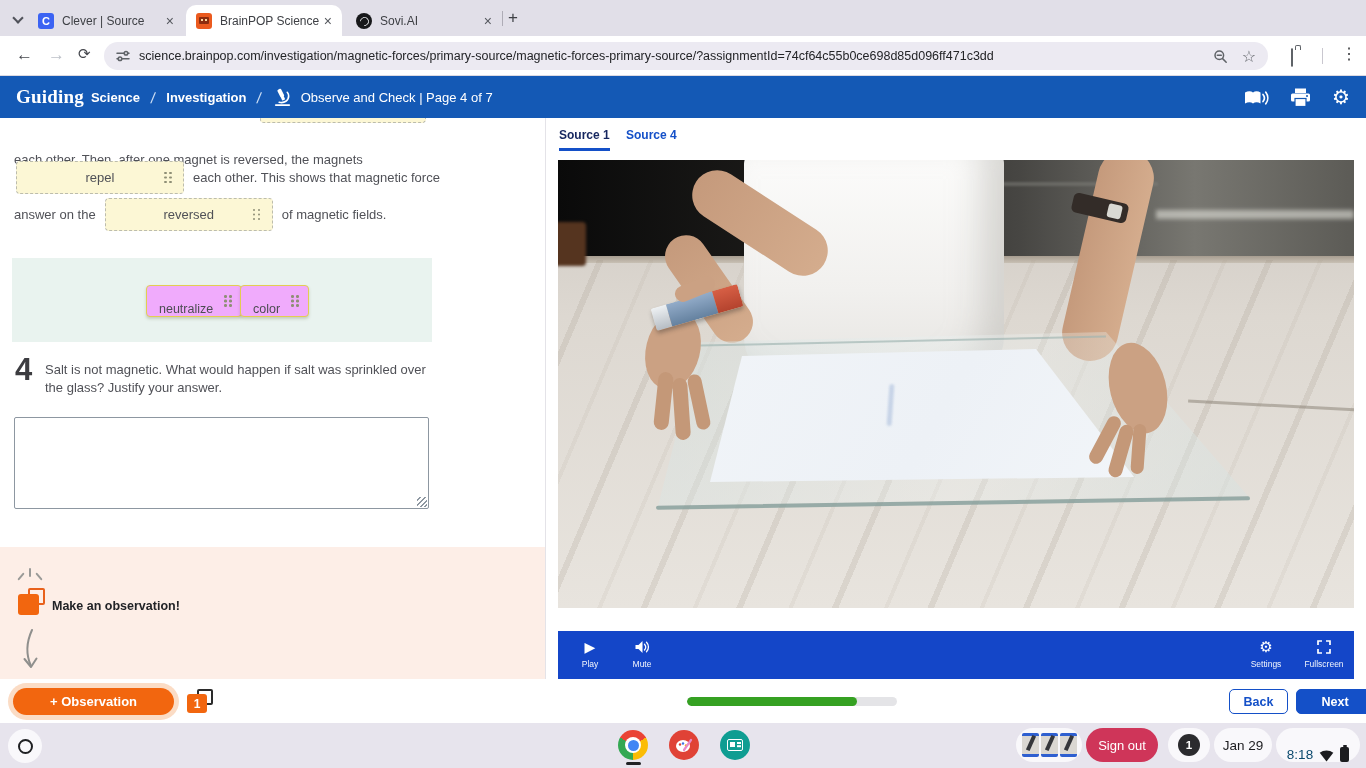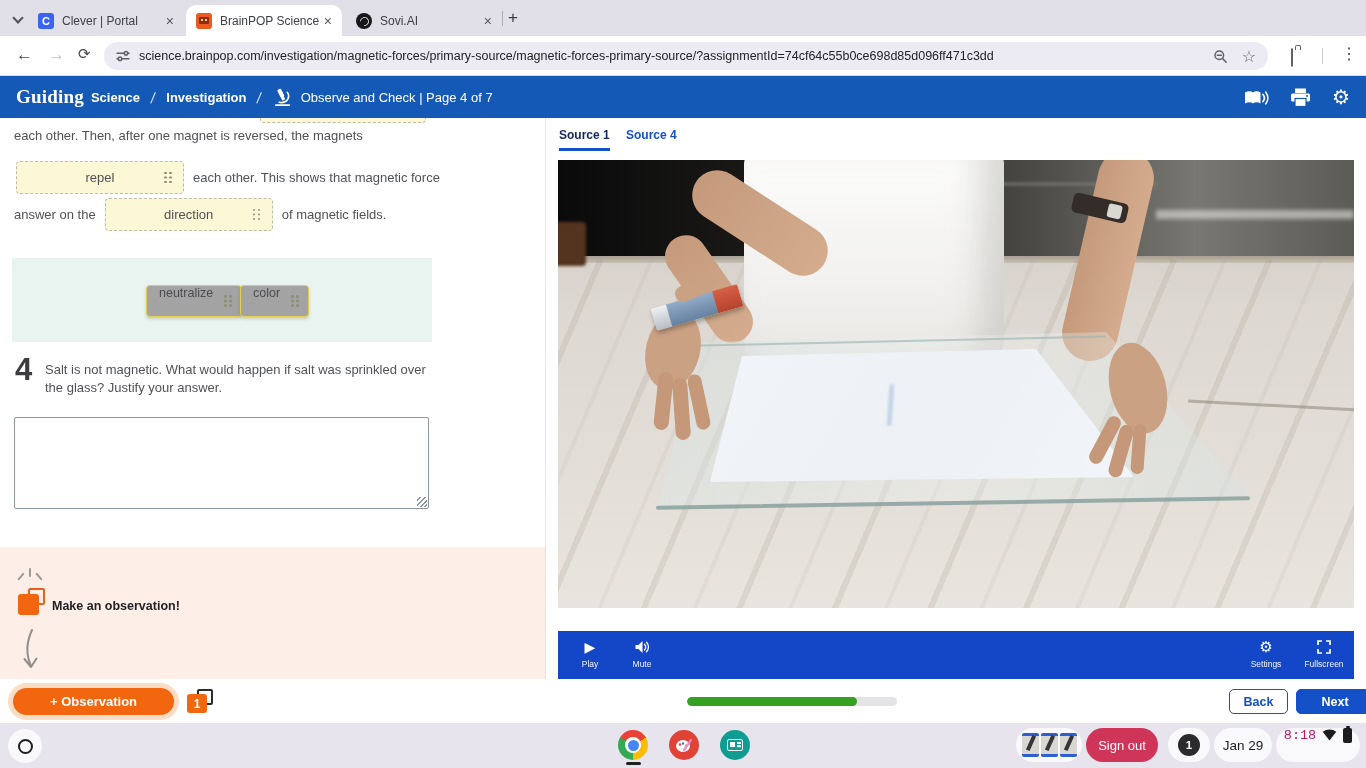--- a/index.html
+++ b/index.html
@@ -43,21 +43,21 @@
   .bp-right { position:absolute; right:16px; top:0; height:42px; display:flex; align-items:center; gap:21px; }
 
   
   .body-text { font-size:13px; color:#505157; }
   .blank { width:168px; height:33px; background:#fcf7d5; border:1.5px dashed #bcbcad; border-radius:4px; position:relative; display:flex; align-items:center; justify-content:center; font-size:13px; color:#505157; }
   .drag-dots { position:absolute; right:11px; top:50%; width:8px; height:12px; margin-top:-6px; }
   .drag-dots::before { content:""; position:absolute; width:2.5px; height:2.5px; border-radius:50%; background:#8f8f76; box-shadow:5px 0 0 #8f8f76, 0 4.5px 0 #8f8f76, 5px 4.5px 0 #8f8f76, 0 9px 0 #8f8f76, 5px 9px 0 #8f8f76; }
   .partial-blank { position:absolute; left:260px; top:111px; width:166px; height:12px; background:#fcf7d5; border:1.5px dashed #bcbcad; border-top:none; border-radius:0 0 4px 4px; }
   .fill-row { position:absolute; display:flex; align-items:center; gap:9px; }
   .mint-box { position:absolute; left:12px; top:258px; width:420px; height:84px; background:#e9f3ef; }
-  .chip { position:absolute; height:32px; background:#a3a3a3; border:1px solid #e3cd52; border-radius:4px; box-shadow:0 2px 3px rgba(100,95,50,.25); display:flex; align-items:flex-start; padding:0 28px 8px 12px; font-size:12.5px; color:#4c4d52; }
+  .chip { position:absolute; height:32px; background:#f0abfc; border:1px solid #e3cd52; border-radius:4px; box-shadow:0 2px 3px rgba(100,95,50,.25); display:flex; align-items:flex-end; padding:0 28px 0 12px; font-size:12.5px; color:#4c4d52; }
   .chip .drag-dots { right:9px; }
   .q-num { position:absolute; left:15px; top:352px; font-size:31px; font-weight:bold; color:#3c3c40; }
   .q-text { position:absolute; left:45px; top:361px; width:382px; font-size:13px; line-height:18px; color:#505157; }
   .answer-area { position:absolute; left:14px; top:417px; width:415px; height:92px; border:1px solid #8d97a1; border-radius:2px; background:#fff; resize:none; font-family:"Liberation Sans", sans-serif; font-size:13px; padding:6px; }
   .resize-grip { position:absolute; left:417px; top:497px; width:10px; height:10px; background:repeating-linear-gradient(135deg, transparent 0 2px, #8d97a1 2px 3.3px); }
 
   
   .obs-banner { position:absolute; left:0; top:547px; width:546px; height:132px; background:#fdeee7; }
   .note-back { position:absolute; left:28px; top:588px; width:17px; height:17px; border:2px solid #e8611c; border-radius:2px; }
   .note-front { position:absolute; left:18px; top:594px; width:21px; height:21px; background:#f2660f; border-radius:3px; }
@@ -128,36 +128,36 @@
   .explore-card { width:16px; height:12px; border:1.8px solid #fff; border-radius:2px; position:relative; }
   .explore-card::before { content:""; position:absolute; left:1.5px; top:1.5px; width:5px; height:5.5px; background:#fff; }
   .explore-card::after { content:""; position:absolute; right:1px; top:2px; width:4.5px; height:1.6px; background:#fff; box-shadow:0 3.2px 0 #fff; }
   .thumbs-pill { position:absolute; left:1016px; top:728px; width:66px; height:34px; border-radius:17px; background:#f9f8fb; display:flex; align-items:center; justify-content:center; gap:2px; }
   .mini-thumb { width:17px; height:24px; border-radius:2px; background:linear-gradient(180deg,#2e5fd0 0 14%, #dad7d2 14% 86%, #2e5fd0 86%); position:relative; overflow:hidden; }
   .mini-thumb::after { content:""; position:absolute; left:7px; top:2px; width:4px; height:16px; background:#35363a; transform:rotate(24deg); }
   .signout-btn { position:absolute; left:1086px; top:728px; width:72px; height:34px; border-radius:17px; background:#cf3559; color:#fff; font-size:13px; display:flex; align-items:center; justify-content:center; border:none; }
   .badge-pill { position:absolute; left:1168px; top:728px; width:42px; height:34px; border-radius:17px; background:#f9f8fb; display:flex; align-items:center; justify-content:center; }
   .badge-circle { width:22px; height:22px; border-radius:50%; background:#2b2b2e; color:#fff; font-size:11.5px; font-weight:bold; display:flex; align-items:center; justify-content:center; }
   .date-pill { position:absolute; left:1214px; top:728px; width:58px; height:34px; border-radius:17px; background:#f9f8fb; color:#1c1c1f; font-size:13.5px; display:flex; align-items:center; justify-content:center; }
-  .status-pill { position:absolute; left:1276px; top:728px; width:84px; height:34px; border-radius:17px; background:#f9f8fb; color:#be185d; font-size:13.5px; display:flex; align-items:flex-start; justify-content:center; gap:6px;font-family:Liberation Mono, monospace; }
+  .status-pill { position:absolute; left:1276px; top:728px; width:84px; height:34px; border-radius:17px; background:#f9f8fb; color:#0c4a6e; font-size:13.5px; display:flex; align-items:flex-end; justify-content:center; gap:6px; }
   .battery { width:9px; height:15px; background:#1c1c1f; border-radius:2px; position:relative; }
   .battery::before { content:""; position:absolute; left:2.5px; top:-2.5px; width:4px; height:2.5px; background:#1c1c1f; border-radius:1px; }
 
   .sparkles span { position:absolute; width:2px; height:9px; background:#9a9a98; border-radius:1px; }
 </style>
 </head>
 <body>
 
 <div id="screen">
 
   <div class="tabstrip">
     <span class="tab-chevron"></span>
     <div class="tab" style="left:28px;">
       <span class="cleverfav">C</span>
-      <span class="tab-title">Clever | Portal</span>
+      <span class="tab-title">Clever | Source</span>
       <span class="tab-close">×</span>
     </div>
     <div class="tab active" style="left:186px;">
       <span class="bpfav"></span>
       <span class="tab-title">BrainPOP Science</span>
       <span class="tab-close">×</span>
     </div>
     <div class="tab" style="left:346px;">
       <span class="sovifav"></span>
       <span class="tab-title">Sovi.AI</span>
@@ -222,34 +222,34 @@
             <rect x="1" y="5.5" width="19" height="8" rx="1.5" fill="#fff"></rect>
             <circle cx="17" cy="8" r="1" fill="#1459b5"></circle>
             <rect x="5" y="10.5" width="11" height="8" fill="#fff" stroke="#1459b5" stroke-width="1.2"></rect>
           </svg>
       </span>
       <span style="font-size:20px;line-height:1;">⚙</span>
     </div>
   </div>
 
   <div class="partial-blank"></div>
-  <div class="abs body-text" style="left:14px;top:128px;text-align:right;">each other. Then, after one magnet is reversed, the magnets</div>
+  <div class="abs body-text" style="left:14px;top:152px;text-align:right;">each other. Then, after one magnet is reversed, the magnets</div>
 
   <div class="fill-row" style="left:16px;top:161px;">
     <div class="blank">
       <span>repel</span>
       <span class="drag-dots"></span>
     </div>
     <span class="body-text">each other. This shows that magnetic force</span>
   </div>
 
   <div class="fill-row" style="left:14px;top:198px;">
     <span class="body-text">answer on the</span>
     <div class="blank">
-      <span>direction</span>
+      <span>reversed</span>
       <span class="drag-dots"></span>
     </div>
     <span class="body-text">of magnetic fields.</span>
   </div>
 
   <div class="mint-box"></div>
   <div class="chip" style="left:146px;top:285px;">
     <span>neutralize</span>
     <span class="drag-dots"></span>
   </div>

